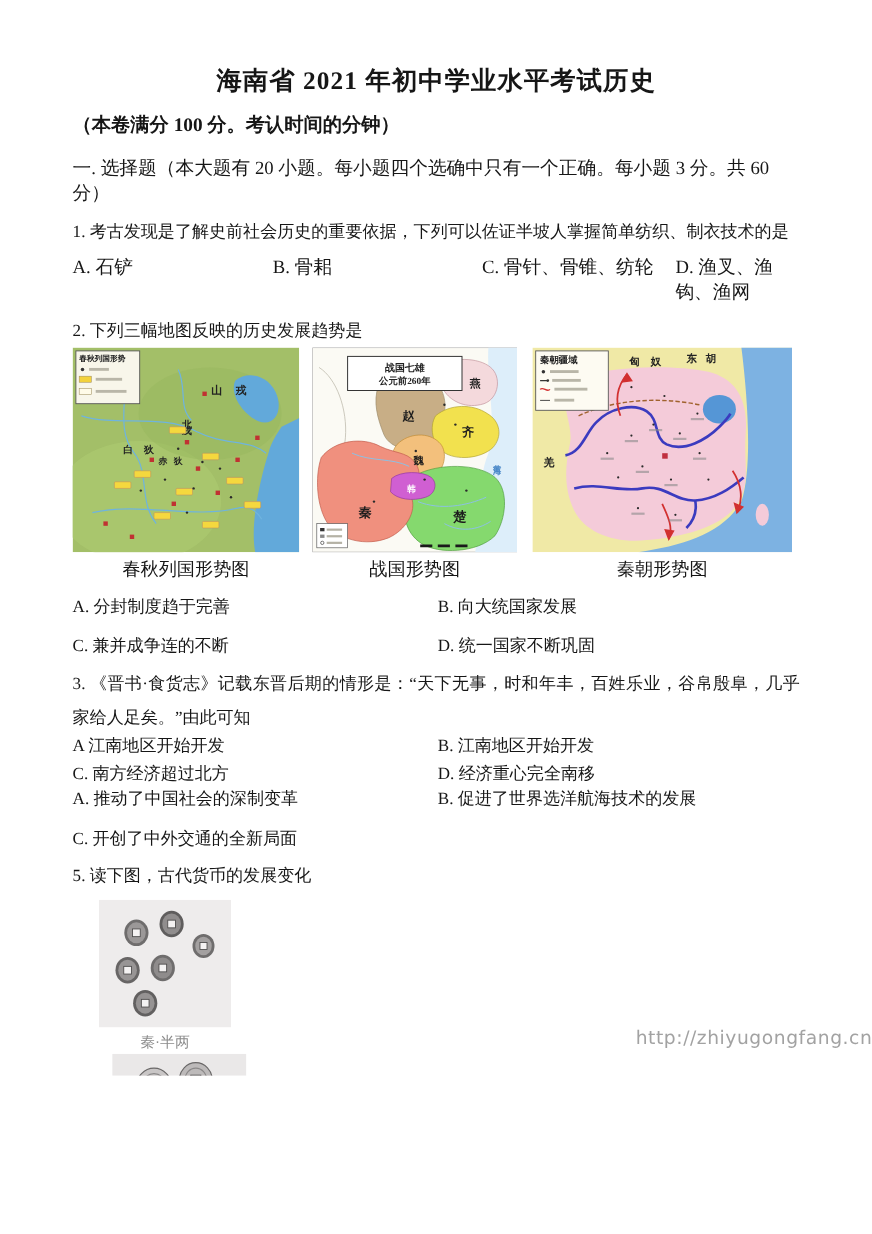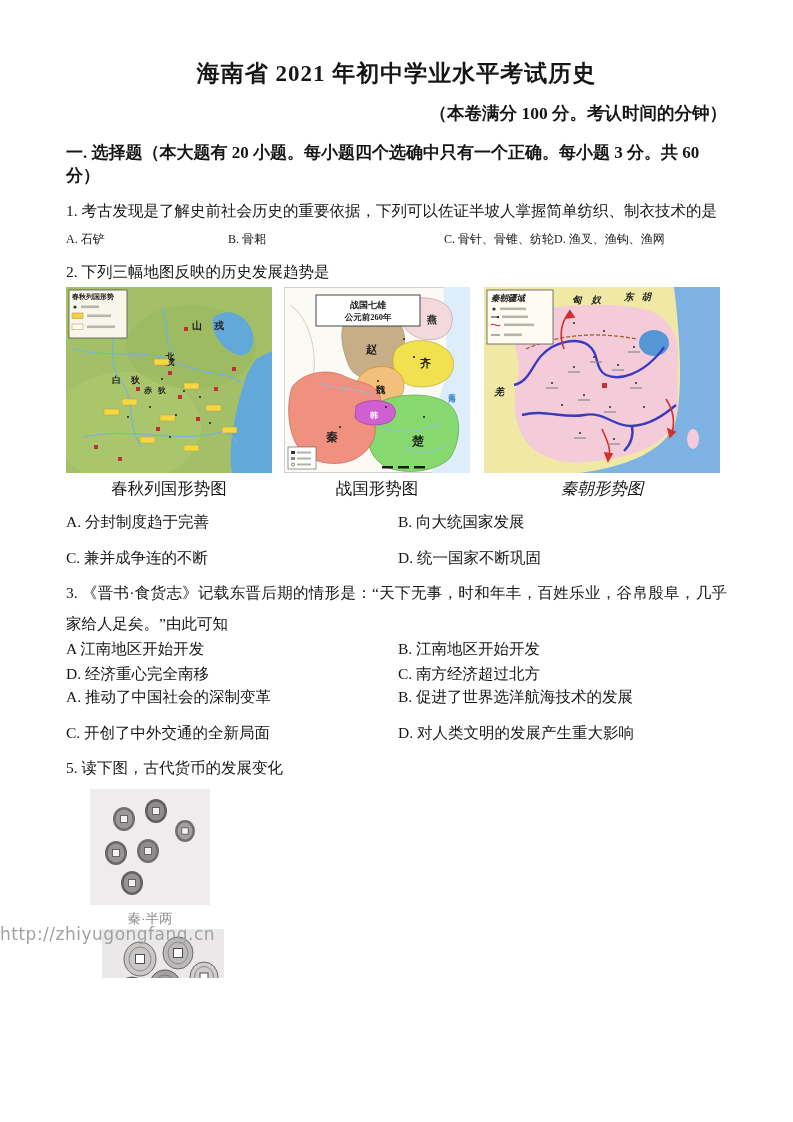--- a/index.html
+++ b/index.html
@@ -3,37 +3,37 @@
 <meta charset="utf-8">
 <style>
   html,body { margin:0; padding:0; background:#ffffff; }
   .page {
     position:relative; width:793px; height:978px; margin:0 auto;
     background:#ffffff; overflow:hidden; color:#161616;
     font-family:"Liberation Serif","DejaVu Serif",serif;
   }
   .inner { padding:0 66px; }
   .title    { margin-top:58px; text-align:center; font-size:23px; font-weight:bold; letter-spacing:1px; }
-  .subtitle { margin-top:12px; text-align:right; font-size:17.5px; font-weight:bold; }
-  .section  { margin-top:16px; font-size:17px; font-weight:bold; }
+  .subtitle { margin-top:12px; text-align:left; font-size:17.5px; font-weight:bold; }
+  .section  { margin-top:16px; font-size:17px; font-weight:normal; }
   .stem     { margin:13px 0 0 0; font-size:15.5px; line-height:1.45; text-align:justify; }
   .stem.tall{ line-height:2.0; margin-top:8px; }
-  .opt-row4 { margin-top:9px; font-size:12px; display:flex; }
+  .opt-row4 { margin-top:9px; font-size:17px; display:flex;gap:20px; }
   .opt-row4 .o1{ width:162px; } .opt-row4 .o2{ width:168px; } .opt-row4 .o3{ width:158px;text-align:right; } .opt-row4 .o4{ flex:1; }
   .opt-grid { margin-top:12px; display:grid; grid-template-columns:332px 1fr; row-gap:15px; font-size:15.5px; }
   .opt-grid.wide { row-gap:4px; margin-top:0; }
   .maps-row { margin-top:3px; display:flex; align-items:center; }
   .map-block { display:flex; flex-direction:column; align-items:center; }
   .map-caption { margin-top:5px; text-align:center; font-size:16.5px; }
-  .mb2 { margin-left:12px; } .mb3 { margin-left:14px;font-style:italic; }
+  .mb2 { margin-left:12px; } .mb3 { margin-left:14px; }
   .coins-row { margin-top:10px; margin-left:24px; display:flex; align-items:flex-start;flex-direction:column; }
   .coin-block { display:flex; flex-direction:column; align-items:center; }
   .cb2 { margin-left:12px; } .cb3 { margin-left:6px; } .cb4 { margin-left:14px; }
   .coin-caption { margin-top:5px; font-size:13.5px; color:#8b8b8b; text-align:center; line-height:1.35; }
-  .footer { position:absolute; left:0; right:0; bottom:34px; text-align:left;
+  .footer { position:absolute; left:0; right:0; bottom:24px; text-align:right;
             font-size:17px; color:#a2a2a2; letter-spacing:.5px;
             font-family:"DejaVu Sans","Liberation Sans",sans-serif; }
   svg text { font-family:"Liberation Serif","DejaVu Serif",serif; }
 </style>
 </head>
 <body>
 
 <div class="page">
   <div class="inner">
 
@@ -260,29 +260,28 @@
       <span>A. 分封制度趋于完善</span>
       <span>B. 向大统国家发展</span>
       <span>C. 兼并成争连的不断</span>
       <span>D. 统一国家不断巩固</span>
     </div>
 
     <p class="stem tall">3. 《晋书·食货志》记载东晋后期的情形是：“天下无事，时和年丰，百姓乐业，谷帛殷阜，几乎家给人足矣。”由此可知</p>
     <div class="opt-grid wide">
       <span>A 江南地区开始开发</span>
       <span>B. 江南地区开始开发</span>
+      <span>C. 南方经济超过北方</span>
       <span>D. 经济重心完全南移</span>
-      <span>C. 南方经济超过北方</span>
     </div>
 
     <div class="opt-grid" style="margin-top:2px">
       <span>A. 推动了中国社会的深制变革</span>
       <span>B. 促进了世界选洋航海技术的发展</span>
       <span>C. 开创了中外交通的全新局面</span>
-      <span>D. 对人类文明的发展产生重大影响</span>
     </div>
 
     <p class="stem">5. 读下图，古代货币的发展变化</p>
 
     <div class="coins-row">
 
       <div class="coin-block">
         <svg width="120" height="116" viewBox="0 0 120 116">
           <rect width="120" height="116" fill="#eeecec"></rect>
           <g>

